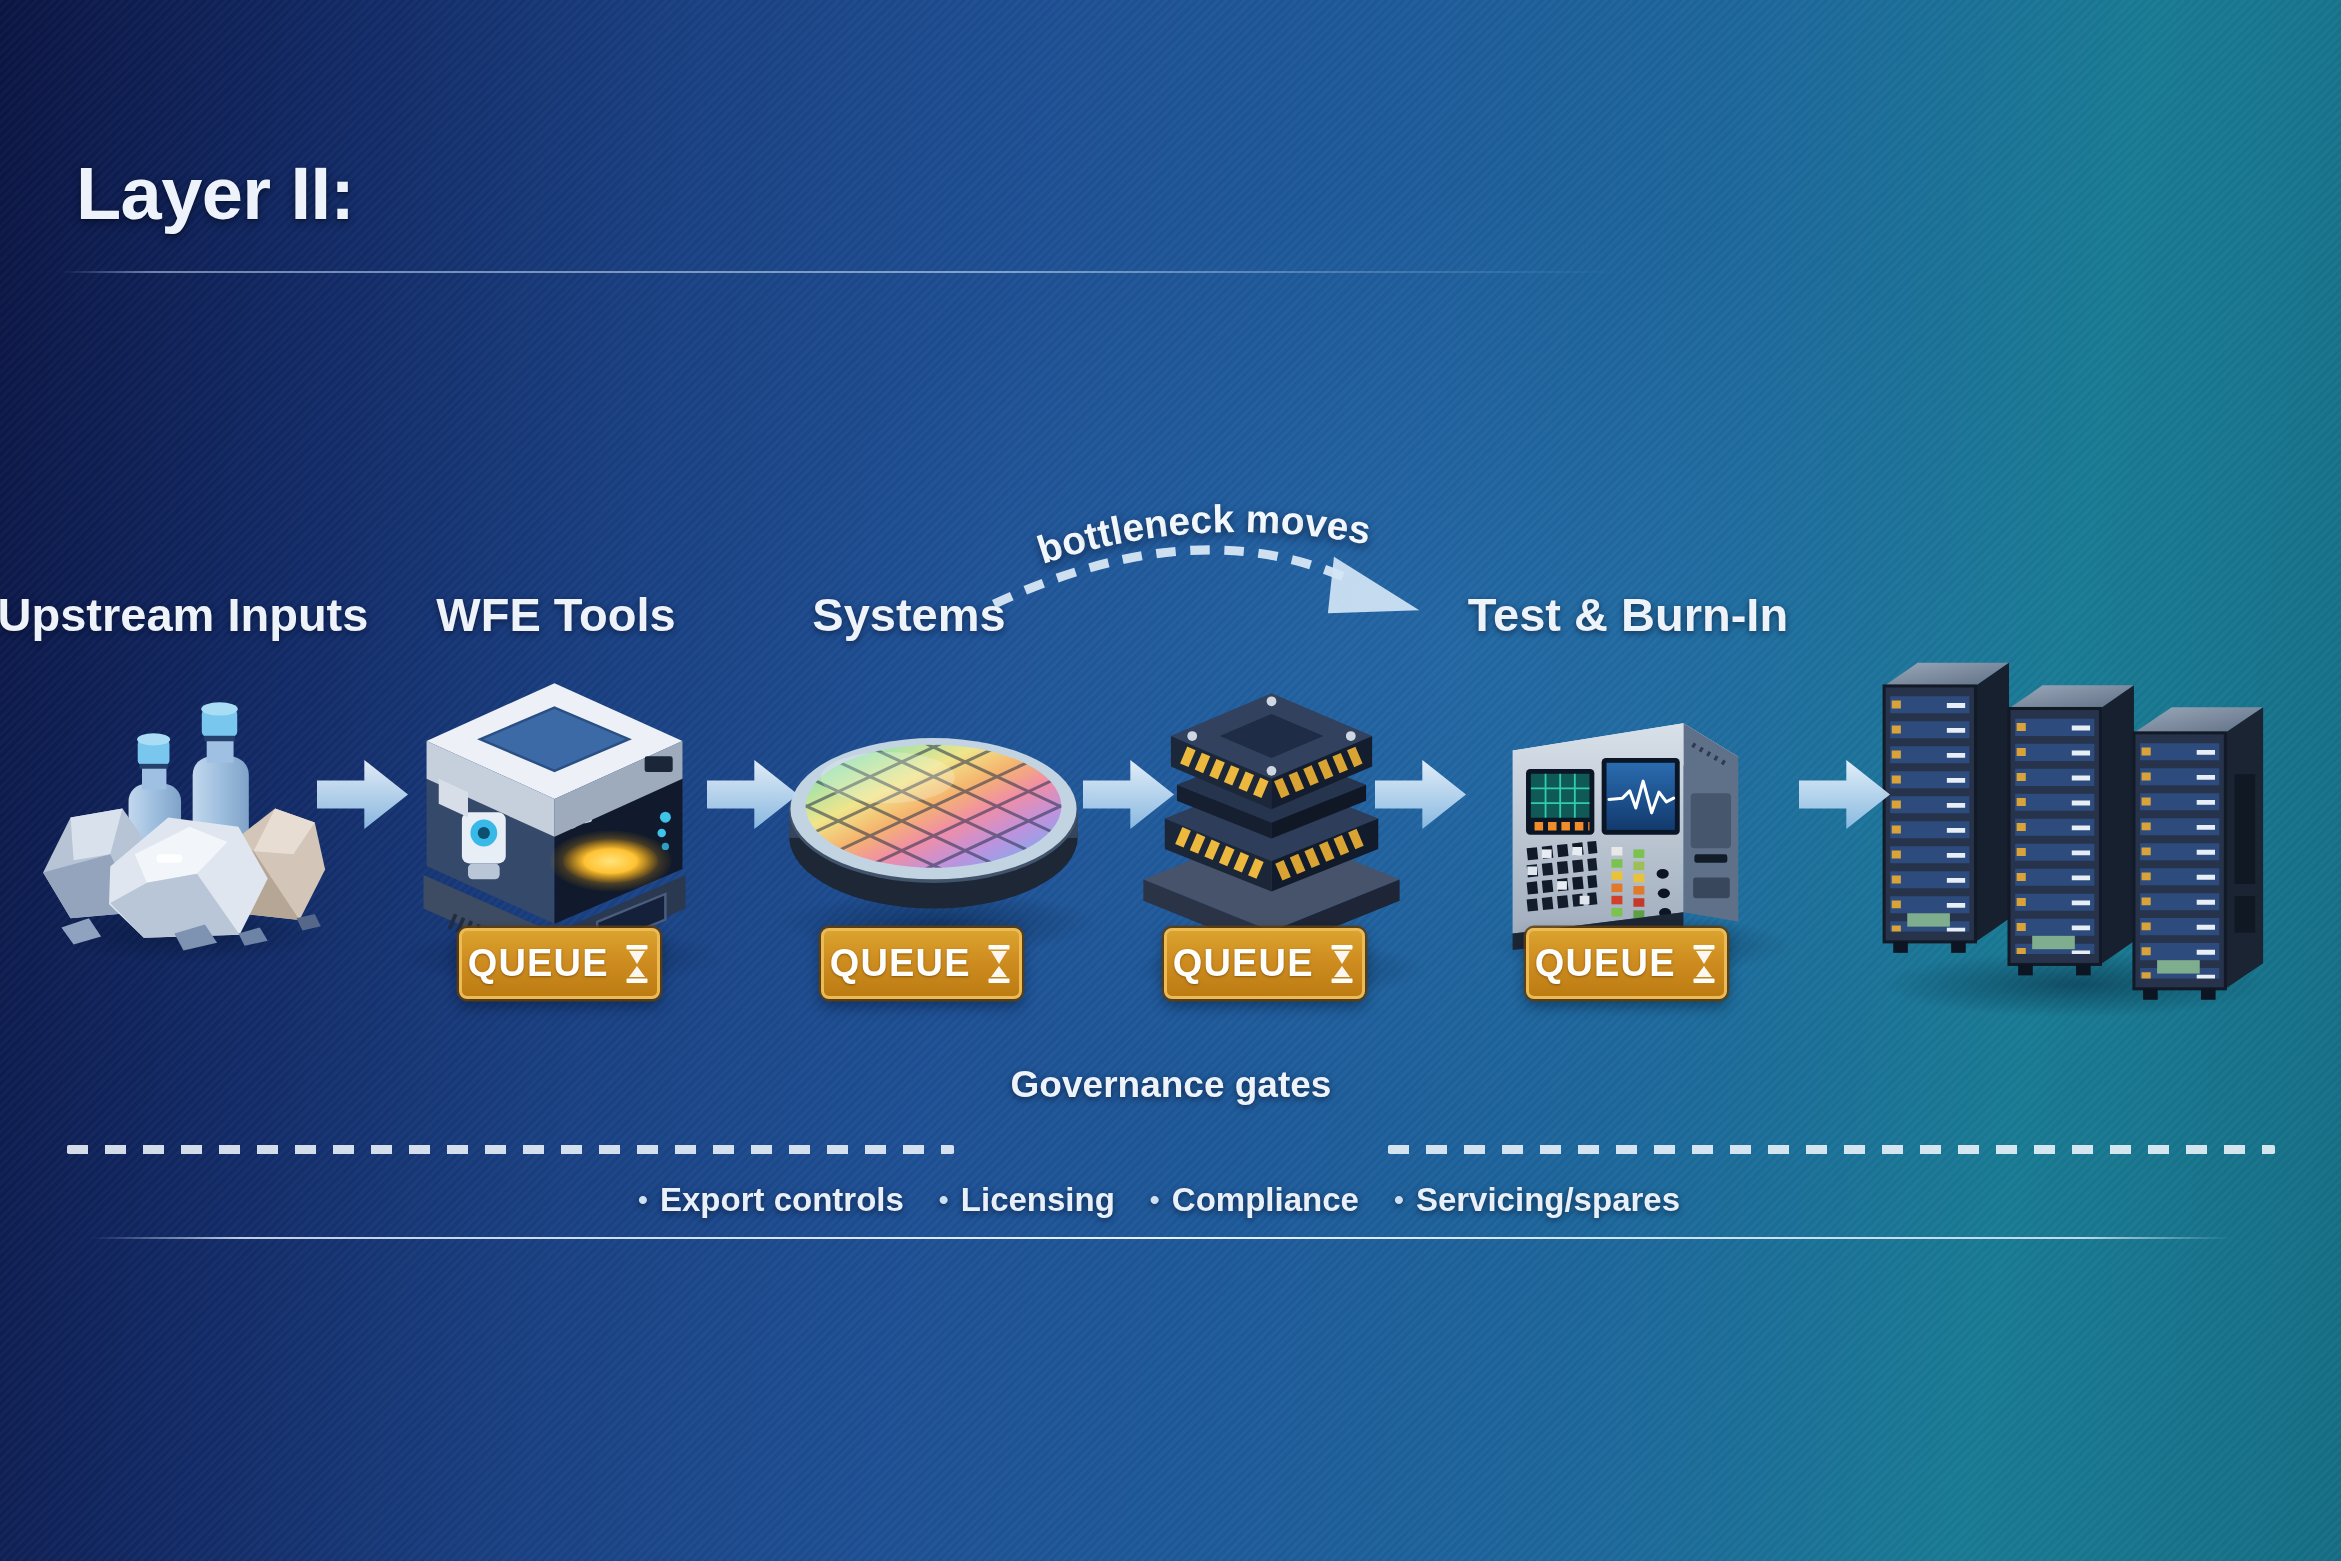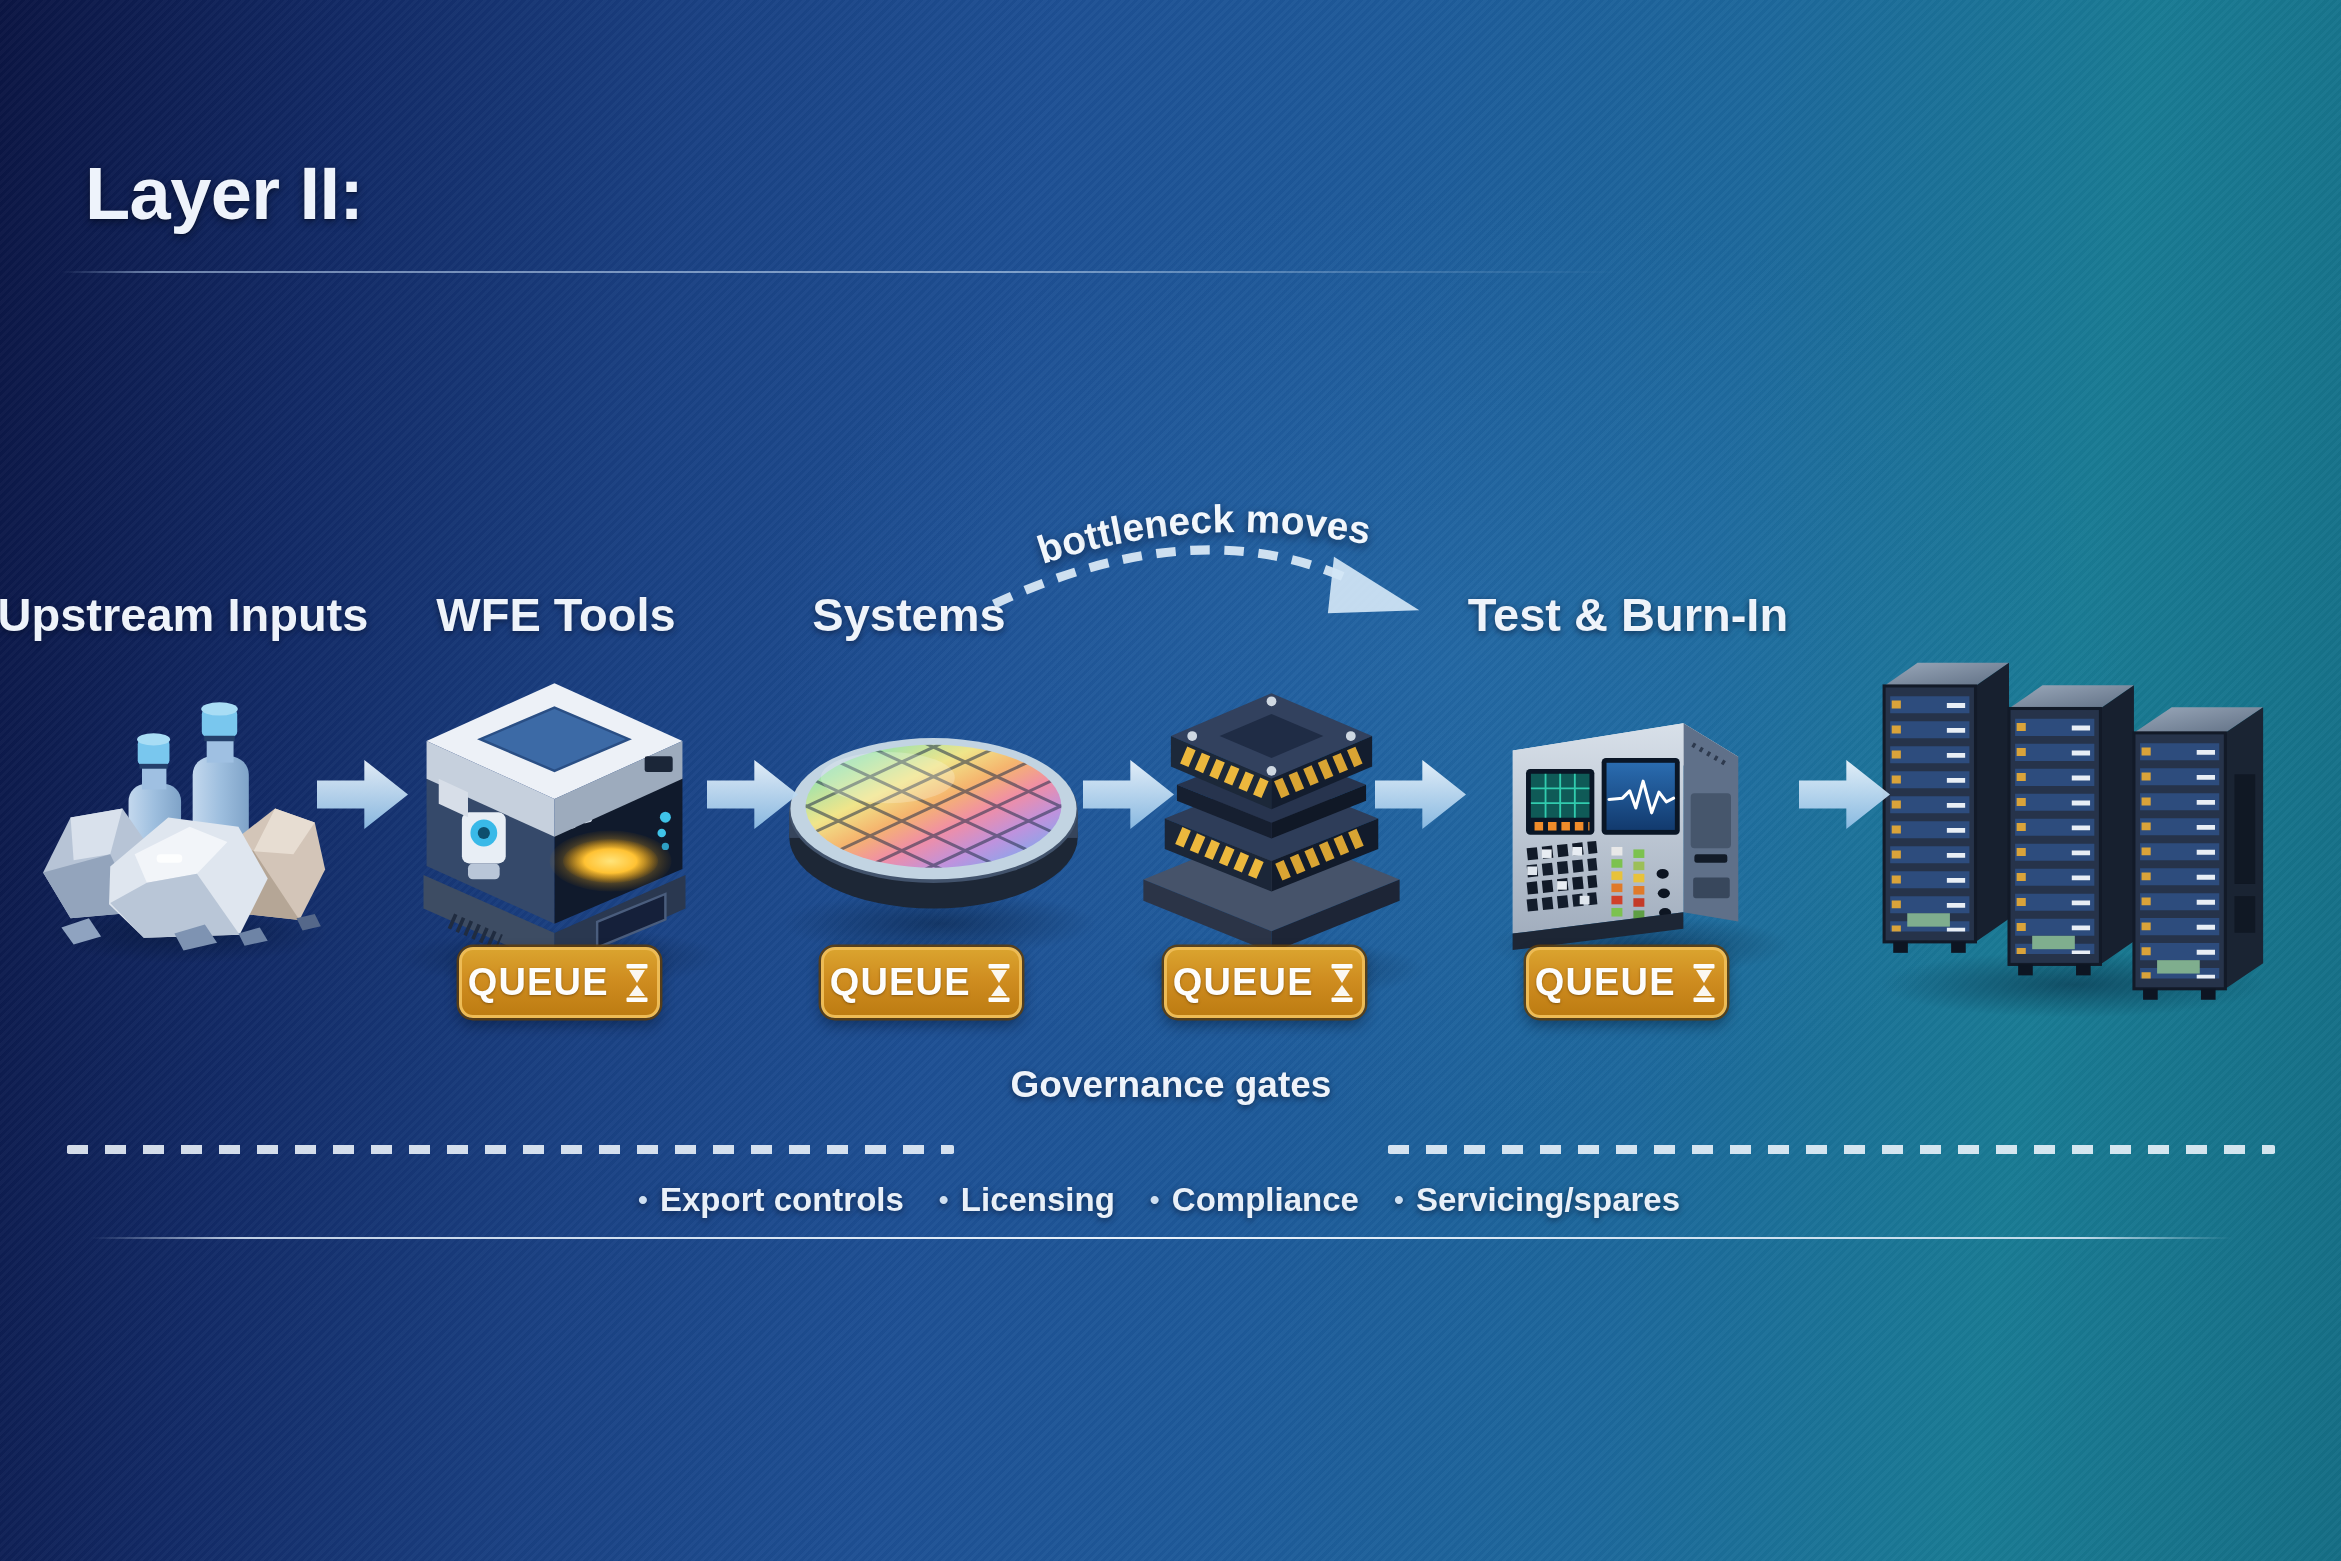--- a/index.html
+++ b/index.html
@@ -4,33 +4,33 @@
 <style>
   html,body{margin:0;padding:0;background:#0b1645;}
   .canvas{position:relative;width:2342px;height:1561px;overflow:hidden;
     font-family:"Liberation Sans", sans-serif;
     background:
       radial-gradient(976px 671px at 62% 42%, rgba(60,140,200,0.18), rgba(0,0,0,0) 70%),
       linear-gradient(97deg,#0b1543 0%,#122a66 14%,#1a4183 28%,#1e5094 42%,#1e5a9a 55%,#1d689c 70%,#197b94 85%,#156e85 100%);
   }
   .texture{position:absolute;inset:0;pointer-events:none;
     background:repeating-linear-gradient(135deg, rgba(255,255,255,0.022) 0 3px, rgba(0,0,0,0.018) 3px 6.1px);}
-  .title{position:absolute;left:85px;top:151px;display:flex;align-items:flex-start;gap:18.3px;color:#eef3fb;
+  .title{position:absolute;left:76px;top:151px;display:flex;align-items:flex-start;gap:18.3px;color:#eef3fb;
     text-shadow:0 3px 8.5px rgba(4,12,35,.65), 0 1.2px 1.8px rgba(4,12,35,.5);white-space:nowrap;}
   .title .t-prefix{font-size:74px;font-weight:700;letter-spacing:-0.6px;}
   .title .t-rest{font-size:70px;font-weight:400;letter-spacing:-0.6px;}
   .title-underline{position:absolute;left:61px;top:271px;width:1561px;height:1.8px;
     background:linear-gradient(90deg, rgba(190,215,245,0) 0%, rgba(190,215,245,.55) 6%, rgba(210,230,250,.55) 60%, rgba(190,215,245,0) 100%);}
   .stage-label{position:absolute;top:587px;transform:translateX(-50%);font-size:47px;font-weight:700;color:#eef3fa;
     white-space:nowrap;text-shadow:0 2.4px 6.1px rgba(4,12,35,.6);}
   .icon-box{position:absolute;}
   .shadow{position:absolute;border-radius:50%;
     background:radial-gradient(ellipse at center, rgba(3,18,40,.42) 0%, rgba(3,18,40,0) 70%);}
   .flow-arrow{position:absolute;width:91px;height:79px;}
-  .queue-badge{position:absolute;top:947px;width:195px;height:65px;border-radius:14px;
+  .queue-badge{position:absolute;top:928px;width:195px;height:65px;border-radius:8px;
     background:linear-gradient(180deg,#daa32e 0%,#cf8d20 45%,#bd7c12 100%);
     border:3px solid #edbb55;box-shadow:0 0 0 2.4px rgba(96,62,10,.85), 0 6.1px 13.4px rgba(3,15,35,.45);
     display:flex;align-items:center;justify-content:center;gap:14.6px;}
   .queue-badge .q-text{font-size:38px;font-weight:700;color:#fdfdfc;letter-spacing:1.2px;
     text-shadow:0 1.2px 2.4px rgba(90,55,5,.6);}
   .gov-dash{position:absolute;top:1145px;height:8.5px;border-radius:1.8px;
     background:repeating-linear-gradient(90deg, rgba(238,245,252,.88) 0 21px, rgba(238,245,252,0) 21px 38px);}
   .gov-title{position:absolute;top:1064px;left:1171px;transform:translateX(-50%);font-size:37px;font-weight:700;
     color:#eef3fa;text-shadow:0 2.4px 6.1px rgba(4,12,35,.6);white-space:nowrap;}
   .gov-items{position:absolute;top:1181px;left:1159px;transform:translateX(-50%);display:flex;gap:35px;

